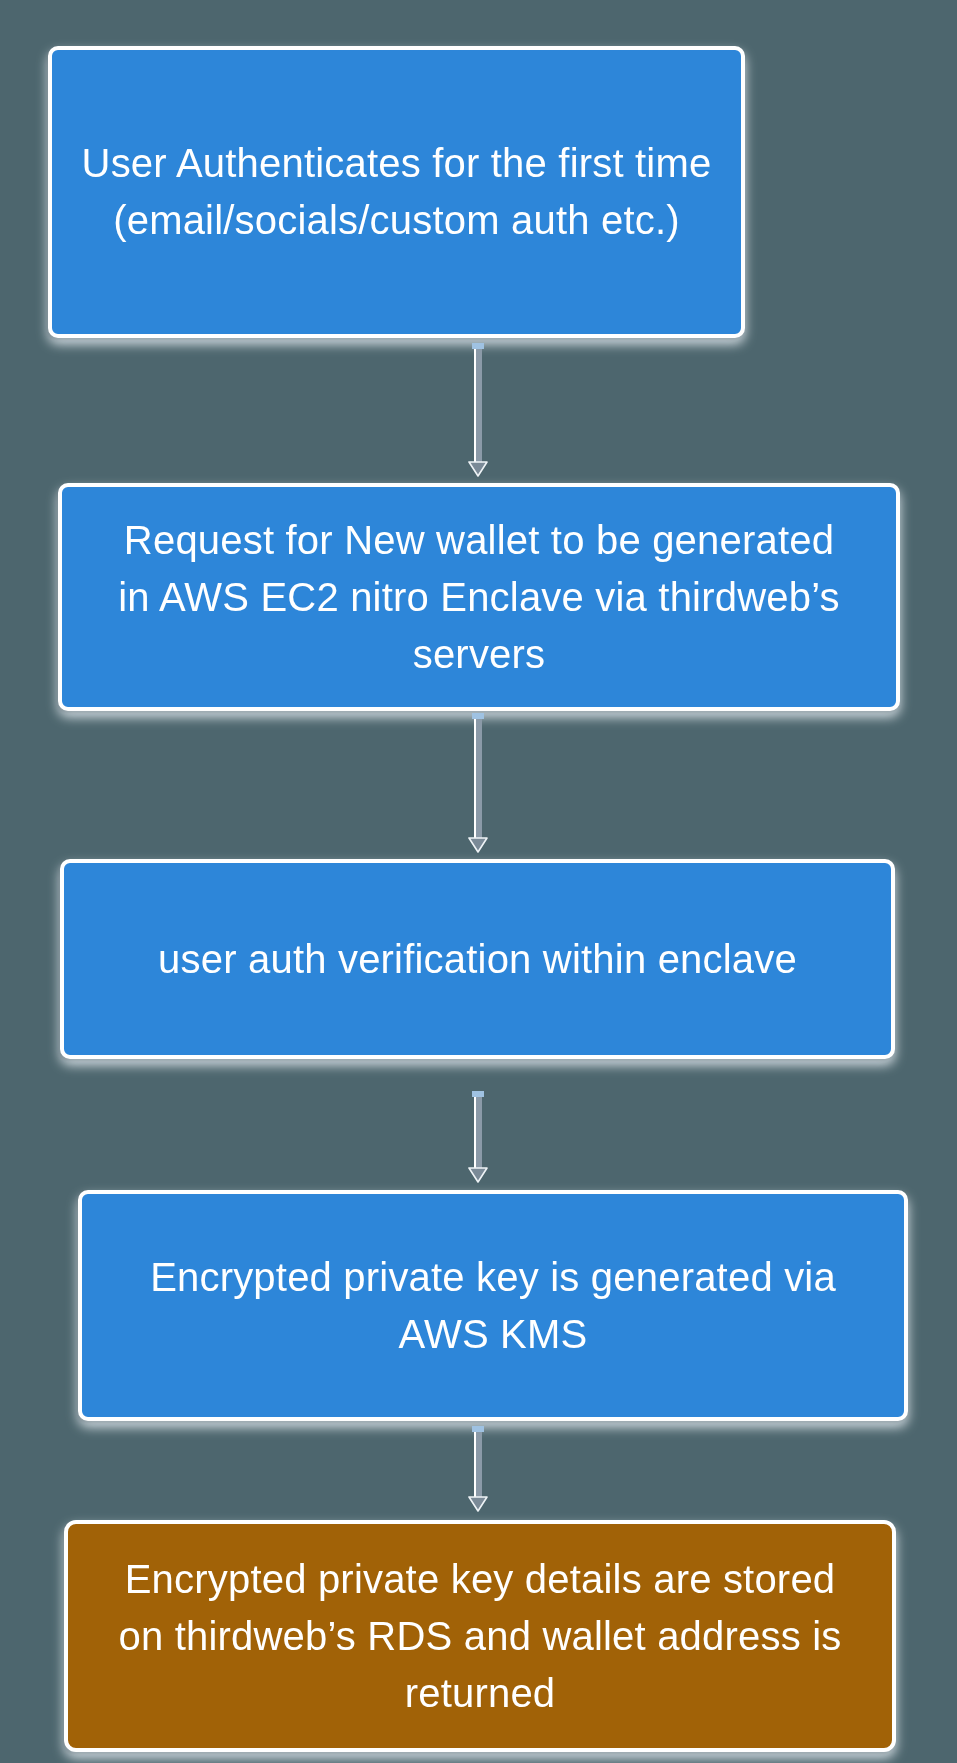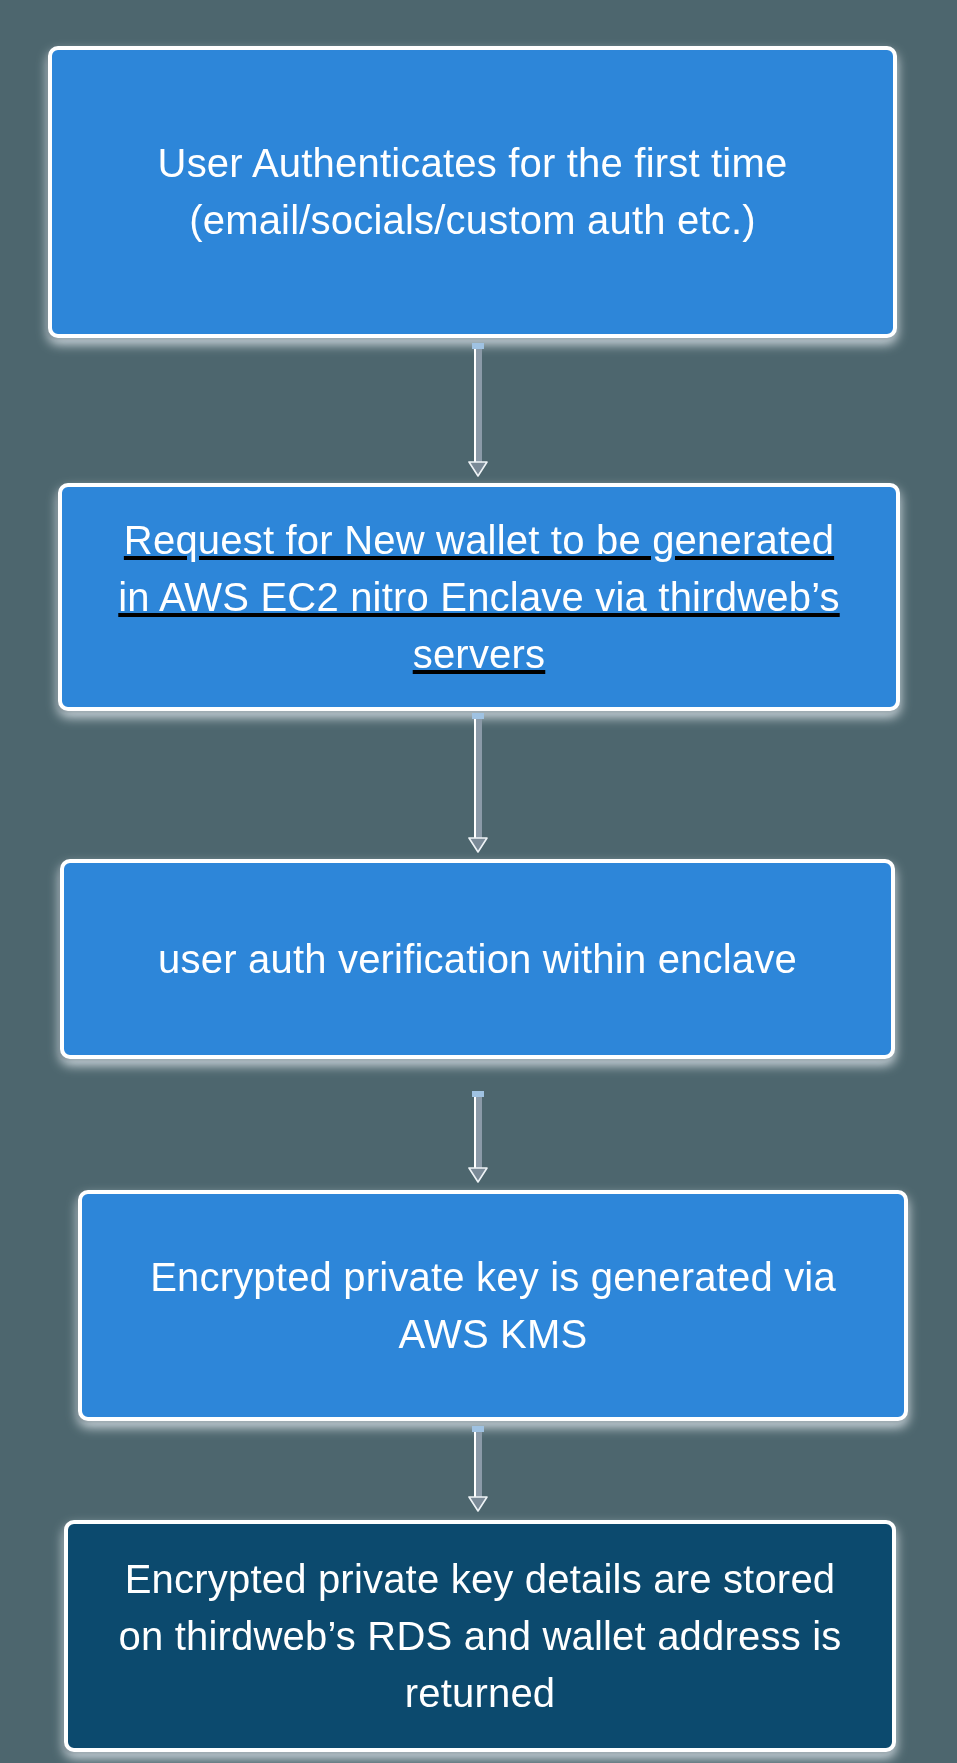--- a/index.html
+++ b/index.html
@@ -57,37 +57,37 @@
   .arrow-head{
     flex:0 0 auto;
     margin-top:-1px;
     display:block;
   }
 </style>
 </head>
 <body>
 
 <div class="canvas" id="diagram" style="width: 957px; height: 1763px; background: rgb(77, 102, 110);">
-    <div class="node" style="left: 48px; top: 46px; width: 849px; height: 292px; background: rgb(45, 134, 217); border-color: rgb(255, 255, 255);">
+    <div class="node" style="left: 48px; top: 46px; width: 697px; height: 292px; background: rgb(45, 134, 217); border-color: rgb(255, 255, 255);">
       <span class="node-label" style="color: rgb(255, 255, 255);">User Authenticates for the first time
 (email/socials/custom auth etc.)</span>
     </div>
-    <div class="node" style="left: 58px; top: 483px; width: 842px; height: 228px; background: rgb(45, 134, 217); border-color: rgb(255, 255, 255); text-decoration: underline;">
+    <div class="node" style="left: 58px; top: 483px; width: 842px; height: 228px; background: rgb(45, 134, 217); border-color: rgb(255, 255, 255);">
       <span class="node-label" style="color: rgb(255, 255, 255);">Request for New wallet to be generated
 in AWS EC2 nitro Enclave via thirdweb’s
 servers</span>
     </div>
     <div class="node" style="left: 60px; top: 859px; width: 835px; height: 200px; background: rgb(45, 134, 217); border-color: rgb(255, 255, 255);">
       <span class="node-label" style="color: rgb(255, 255, 255);">user auth verification within enclave</span>
     </div>
     <div class="node" style="left: 78px; top: 1190px; width: 830px; height: 231px; background: rgb(45, 134, 217); border-color: rgb(255, 255, 255); align-items: center;">
       <span class="node-label" style="color: rgb(255, 255, 255);">Encrypted private key is generated via
 AWS KMS</span>
     </div>
-    <div class="node" style="left: 64px; top: 1520px; width: 832px; height: 232px; background: #0c4a6e; border-color: rgb(255, 255, 255);">
+    <div class="node" style="left: 64px; top: 1520px; width: 832px; height: 232px; background: #a16207; border-color: rgb(255, 255, 255); border-radius: 12px;">
       <span class="node-label" style="color: rgb(255, 255, 255);">Encrypted private key details are stored
 on thirdweb’s RDS and wallet address is
 returned</span>
     </div>
     <div class="arrow" style="left: 467px; top: 343px; height: 138px;">
       <div class="arrow-anchor" style="background: rgb(159, 194, 226);"></div>
       <div class="arrow-shaft" style="background: rgb(139, 154, 168);"></div>
       <div class="arrow-head"><svg width="22" height="16" viewBox="0 0 22 16">
           <path d="M2 1 L20 1 L11 15 Z" fill="#7a8a97" stroke="#eef3f6" stroke-width="1.6" stroke-linejoin="round"></path>
         </svg></div>

